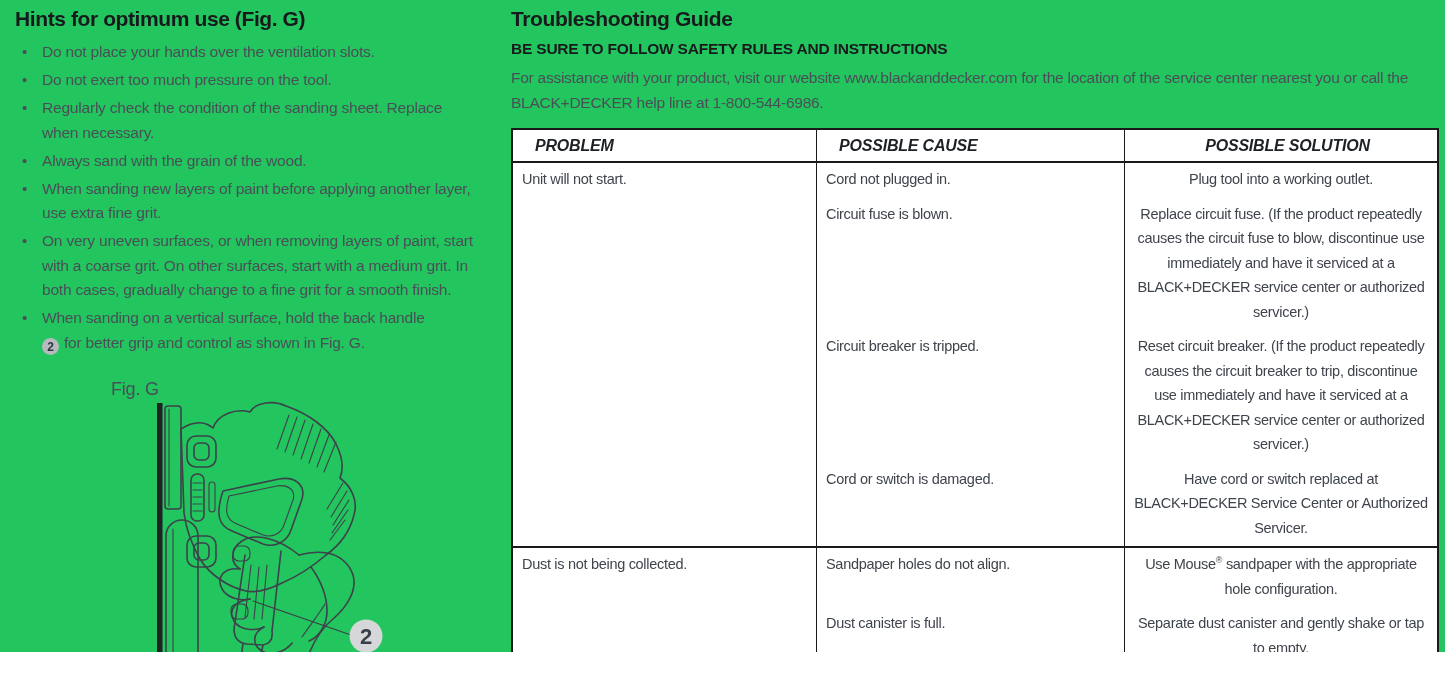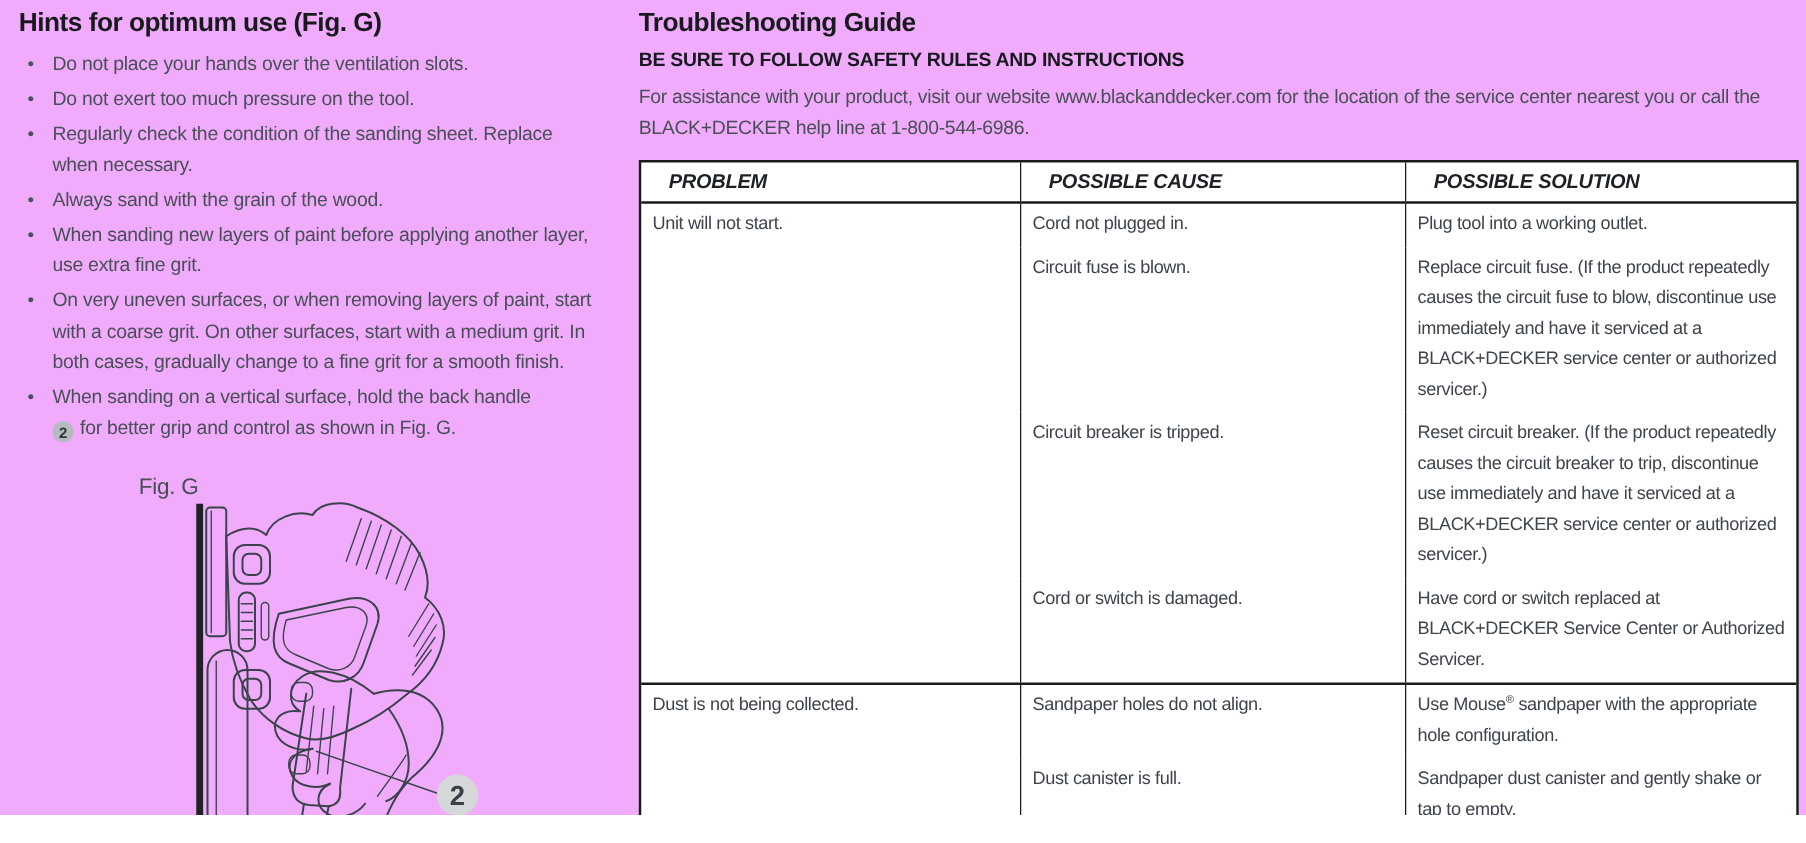--- a/index.html
+++ b/index.html
@@ -1,20 +1,20 @@
 <!DOCTYPE html>
 <html><head>
 <meta charset="utf-8">
 <style>
   * { box-sizing: border-box; margin: 0; padding: 0; }
   html,body { background:#ffffff; }
   .page {
     position: relative;
     width: 1445px; height: 652px;
-    background: #f0abfc;
+    background: #22c55e;
     font-family: "Liberation Sans", "DejaVu Sans", sans-serif;
     color: #474c54;
     overflow: hidden;
   }
   h1.sect {
     font-size: 21px; font-weight: 700; color: #17191d;
     letter-spacing: -0.4px; margin: 0 0 9px 0;
   }
   
   .left-col { position: absolute; left: 15px; top: 7px; width: 470px; }
@@ -58,21 +58,21 @@
   .t-head, .t-row { display: grid; grid-template-columns: 303px 308px 1fr; }
   .t-head { border-bottom: 2.5px solid #1a1a1a; }
   .t-row + .t-row { border-top: 2.5px solid #1a1a1a; }
   .cell { padding: 4px 9px 6px 9px; font-size: 14.5px; line-height: 24.5px; letter-spacing: -0.3px; color: #3f444c; }
   .cell.h {
     font-style: italic; font-weight: 700; font-size: 16px;
     color: #1d2126; letter-spacing: -0.2px; padding: 5px 9px 4px 22px; line-height: 22px;
   }
   .c1 { grid-column: 1; }
   .c2 { grid-column: 2; border-left: 1.6px solid #1a1a1a; }
-  .c3 { grid-column: 3; border-left: 1.6px solid #1a1a1a; }
+  .c3 { grid-column: 3; border-left: 1.6px solid #1a1a1a; text-align: center; }
   .t-head .c2, .t-head .c3 { border-left: 1.6px solid #1a1a1a; }
   .sup { font-size: 9px; vertical-align: super; line-height: 0; }
 </style>
 </head>
 <body>
 
 <div class="page">
 
   <div class="left-col">
     <h1 class="sect">Hints for optimum use (Fig. G)</h1>
@@ -195,18 +195,18 @@
         <div class="cell c3" style="grid-row:4">Have cord or switch replaced at BLACK+DECKER Service Center or Authorized Servicer.</div>
       </div>
 
       <div class="t-row">
         <div class="cell c1" style="grid-row:1 / span 2">Dust is not being collected.</div>
 
         <div class="cell c2" style="grid-row:1">Sandpaper holes do not align.</div>
         <div class="cell c3" style="grid-row:1"><span>Use Mouse</span><span class="sup">®</span><span> sandpaper with the appropriate hole configuration.</span></div>
 
         <div class="cell c2" style="grid-row:2">Dust canister is full.</div>
-        <div class="cell c3" style="grid-row:2">Sandpaper dust canister and gently shake or tap to empty.</div>
+        <div class="cell c3" style="grid-row:2">Separate dust canister and gently shake or tap to empty.</div>
       </div>
     </div>
   </div>
 
 </div>
 
 </body></html>

